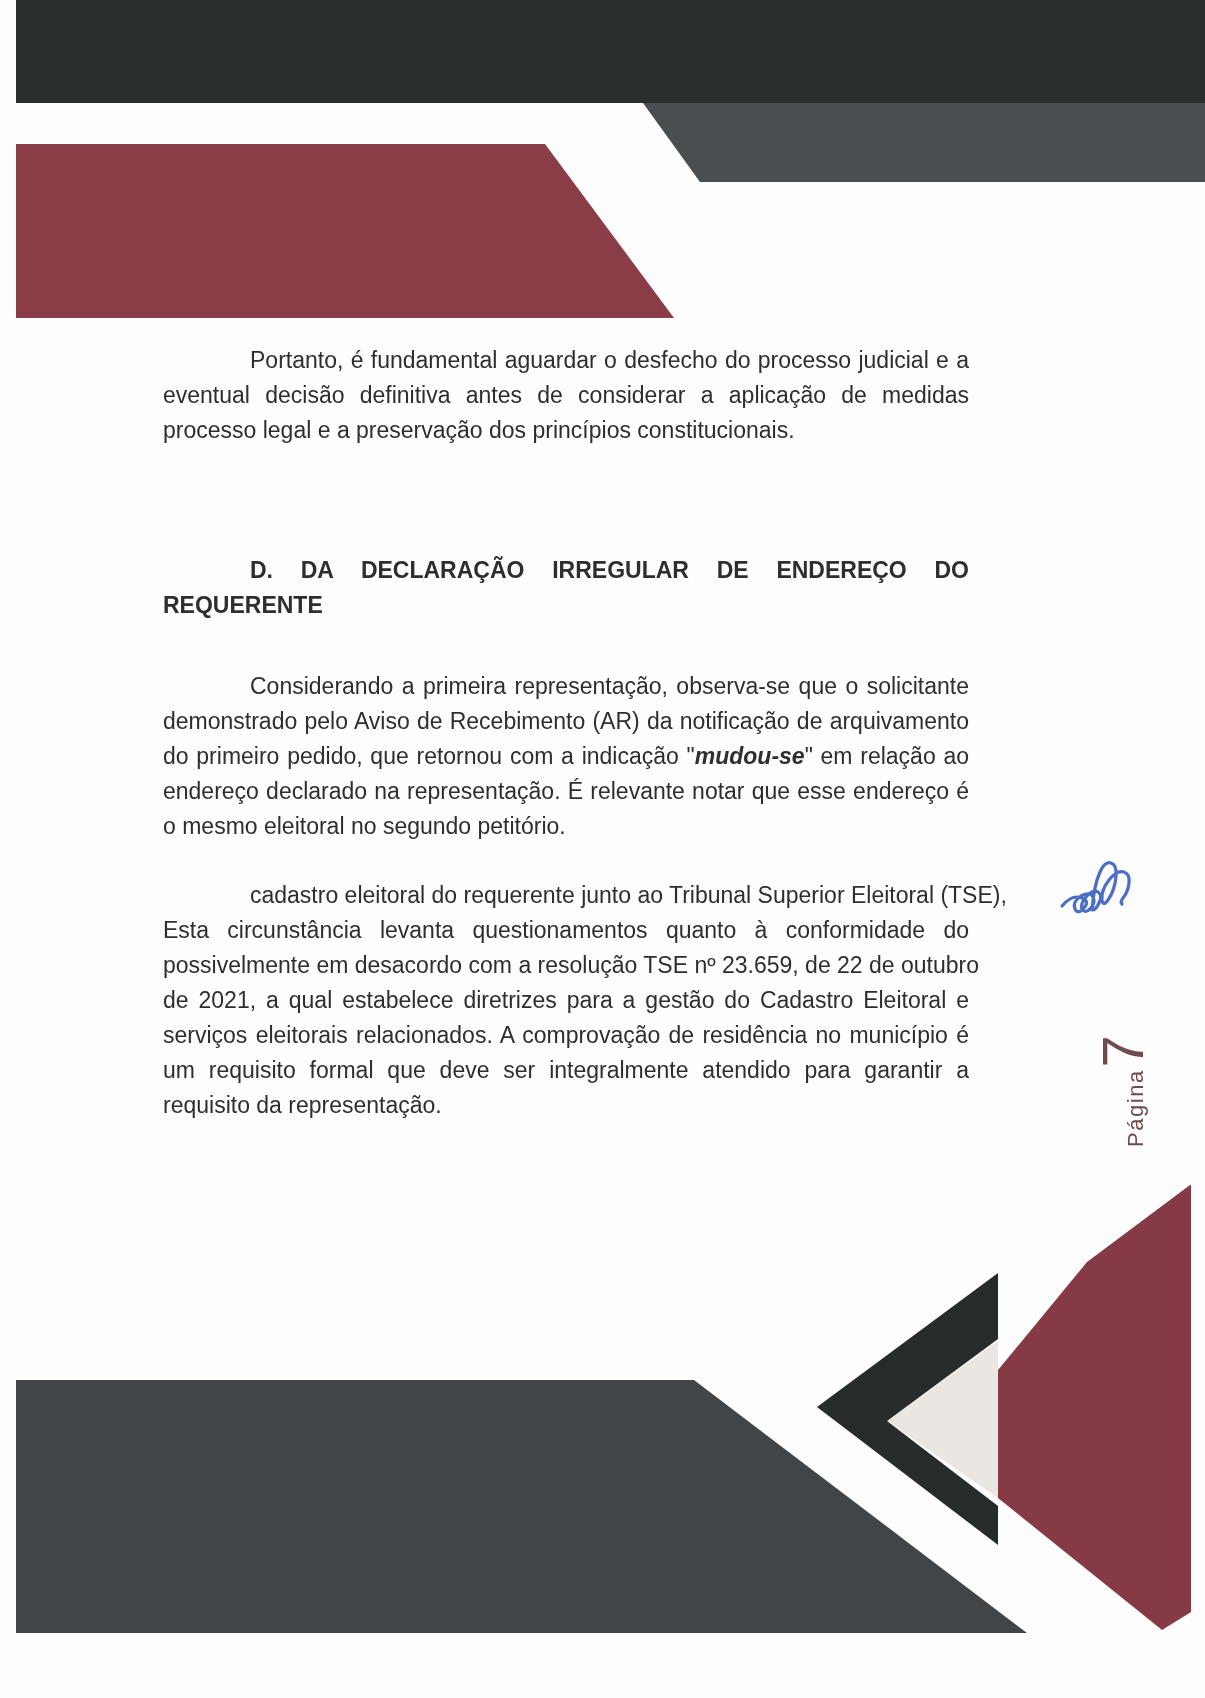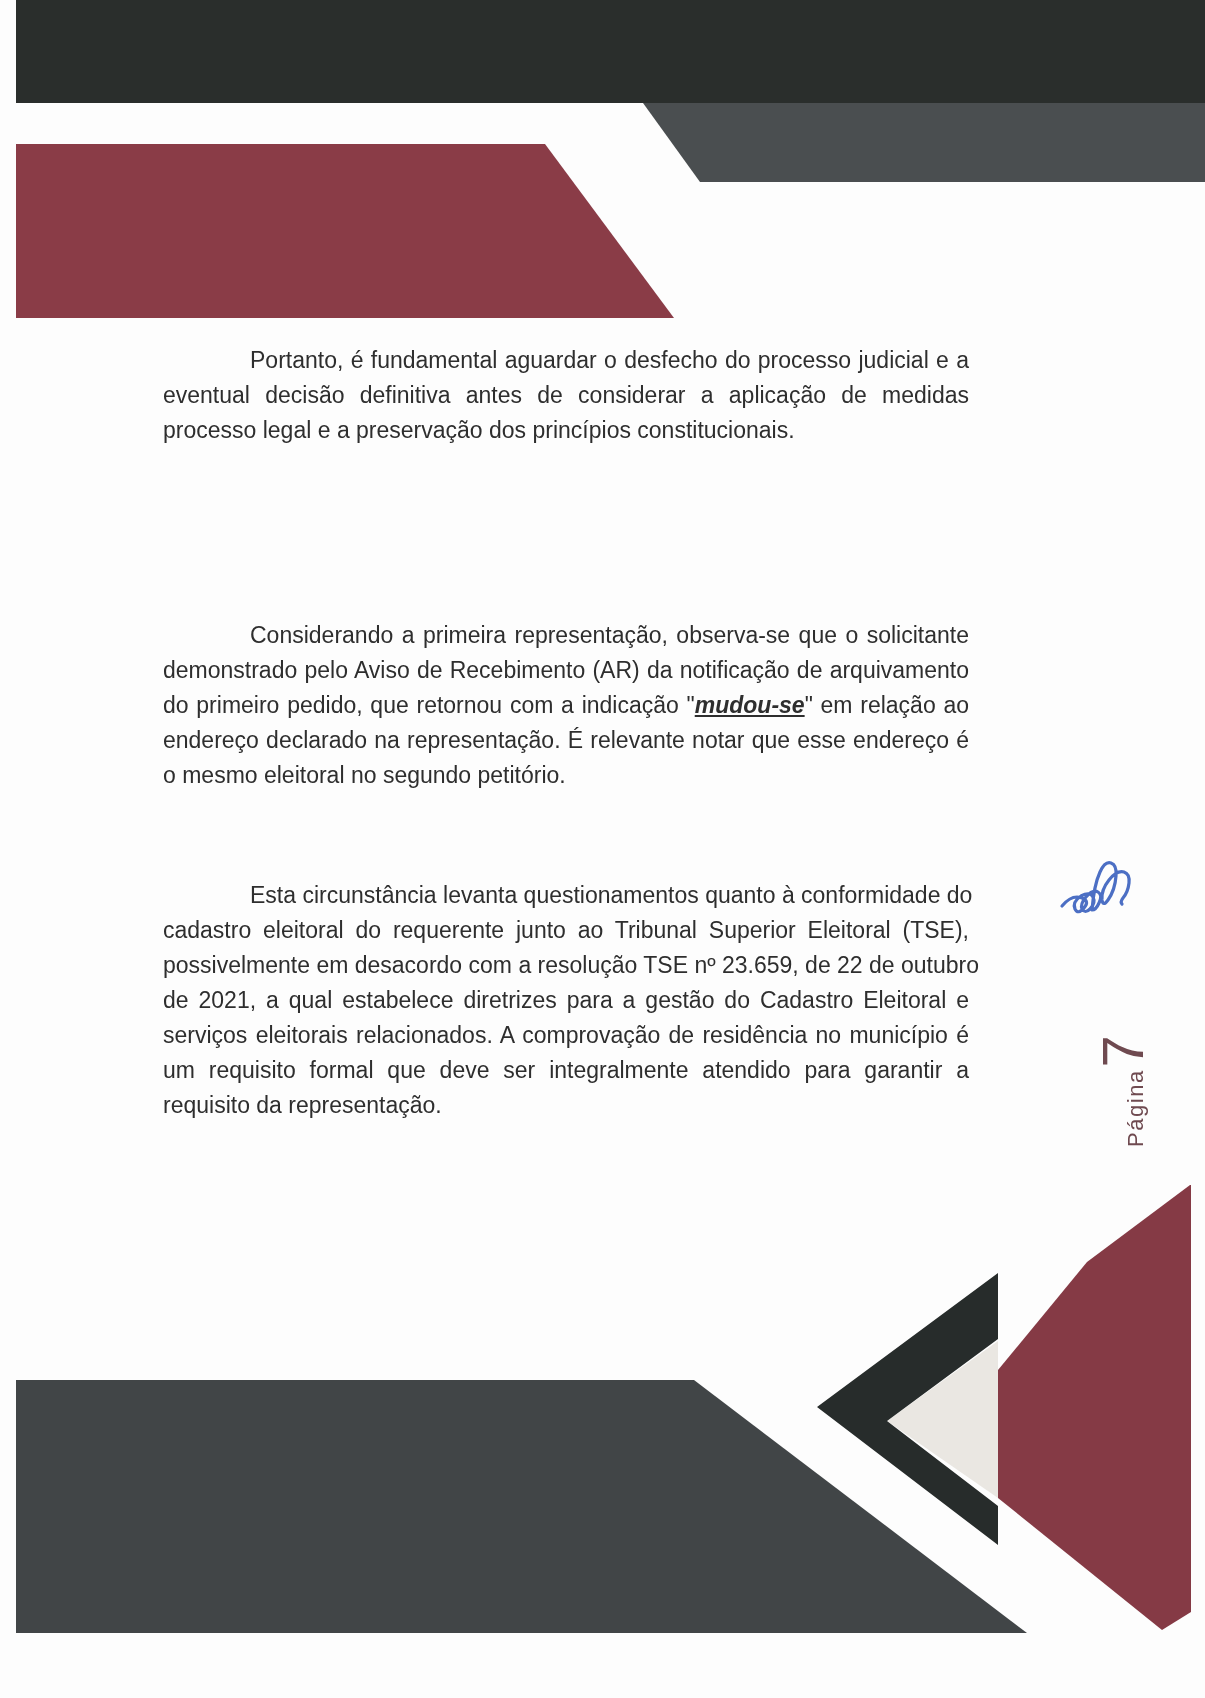--- a/index.html
+++ b/index.html
@@ -42,21 +42,21 @@
     text-align-last: left;
   }
   .indent-first .line:first-child {
     text-indent: 87px;
   }
   .heading {
     font-weight: bold;
   }
   #para-intro   { top: 343px; }
   #heading-d    { top: 553px; }
-  #para-address { top: 618px; }
+  #para-address { top: 669px; }
   #para-tse     { top: 878px; }
 
   .page-label {
     position: absolute;
     left: 1070px;
     top: 1065px;
     width: 100px;
     height: 52px;
     transform: rotate(-90deg);
     display: flex;
@@ -98,32 +98,36 @@
     <polygon points="998,1273 817,1407 998,1545 998,1506 887,1421 998,1339" style="fill:var(--c-chevron-dark,#272c2b)"></polygon>
     <polygon points="1190,1185 1087,1262 998,1370 998,1498 1162,1630 1191,1612 1191,1185" style="fill:var(--c-maroon-bottom,#853a45)"></polygon>
   </svg>
 
   <div class="text-block indent-first" id="para-intro">
       <div class="line">Portanto, é fundamental aguardar o desfecho do processo judicial e a</div>
       <div class="line">eventual decisão definitiva antes de considerar a aplicação de medidas</div>
       <div class="line last">processo legal e a preservação dos princípios constitucionais.</div>
     </div>
 
+  <div class="text-block heading indent-first" id="heading-d">
+      <div class="line">D. DA DECLARAÇÃO IRREGULAR DE ENDEREÇO DO</div>
+      <div class="line last">REQUERENTE</div>
+    </div>
 
   <div class="text-block indent-first" id="para-address">
       <div class="line">Considerando a primeira representação, observa-se que o solicitante</div>
       <div class="line">demonstrado pelo Aviso de Recebimento (AR) da notificação de arquivamento</div>
-      <div class="line"><span>do primeiro pedido, que retornou com a indicação "</span><span style="font-weight: bold; font-style: italic; text-decoration: underline;">mudou-se</span><span>" em relação ao</span></div>
+      <div class="line"><span>do primeiro pedido, que retornou com a indicação "</span><span style="font-weight: bold; font-style: italic;">mudou-se</span><span>" em relação ao</span></div>
       <div class="line">endereço declarado na representação. É relevante notar que esse endereço é</div>
       <div class="line last">o mesmo eleitoral no segundo petitório.</div>
     </div>
 
   <div class="text-block indent-first" id="para-tse">
+      <div class="line">cadastro eleitoral do requerente junto ao Tribunal Superior Eleitoral (TSE),</div>
       <div class="line">Esta circunstância levanta questionamentos quanto à conformidade do</div>
-      <div class="line">cadastro eleitoral do requerente junto ao Tribunal Superior Eleitoral (TSE),</div>
       <div class="line">possivelmente em desacordo com a resolução TSE nº 23.659, de 22 de outubro</div>
       <div class="line">de 2021, a qual estabelece diretrizes para a gestão do Cadastro Eleitoral e</div>
       <div class="line">serviços eleitorais relacionados. A comprovação de residência no município é</div>
       <div class="line">um requisito formal que deve ser integralmente atendido para garantir a</div>
       <div class="line last">requisito da representação.</div>
     </div>
 
   <svg class="signature" viewBox="0 0 130 100" aria-hidden="true">
     <path d="M 14 74
              q 10 -12 20 -8 q 8 3 2 10 q -6 7 -9 1 q -3 -7 6 -13 q 9 -5 12 1

